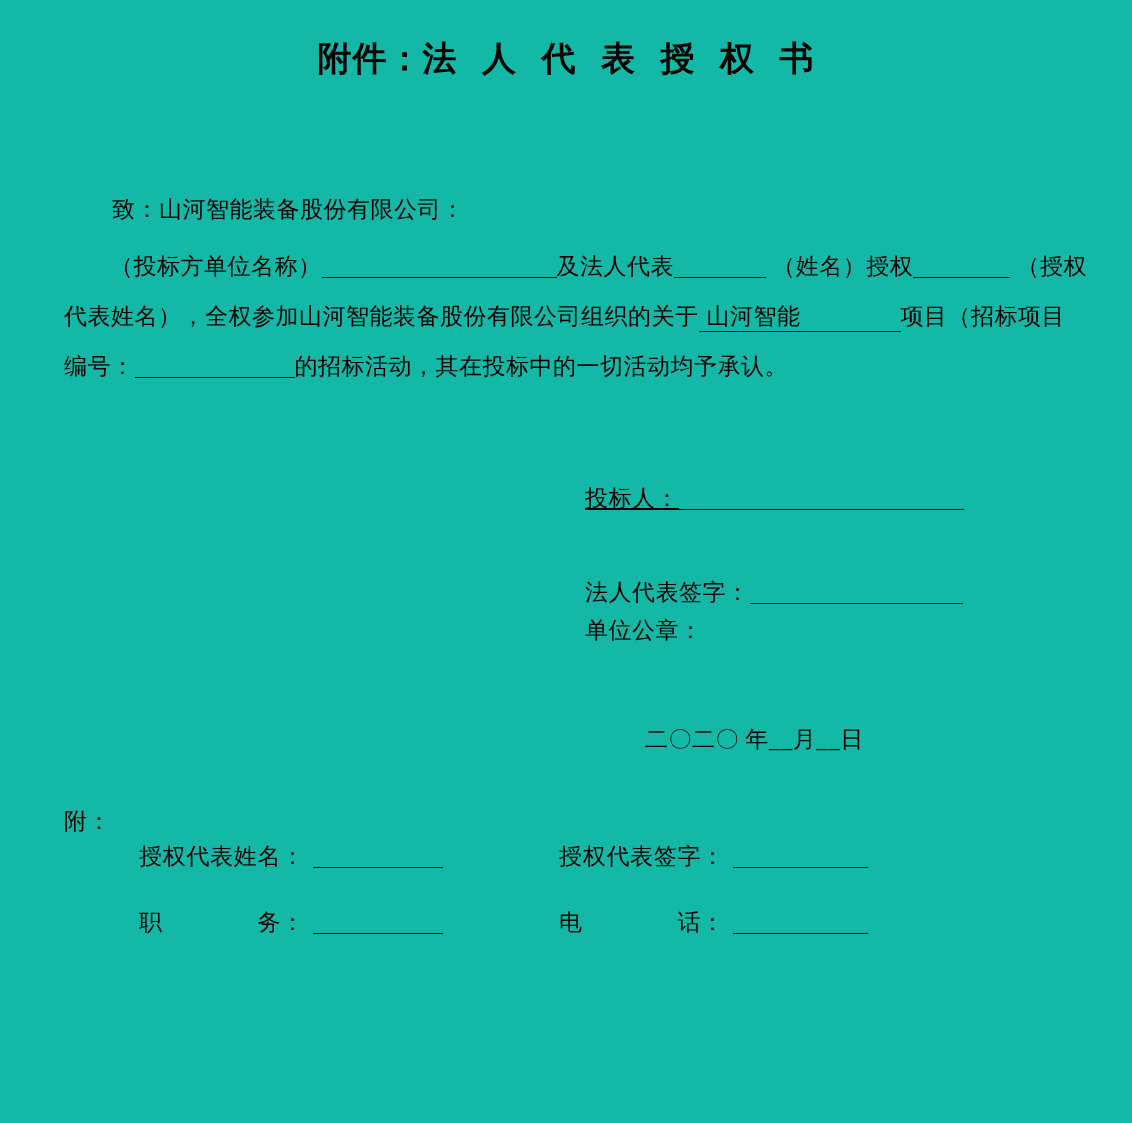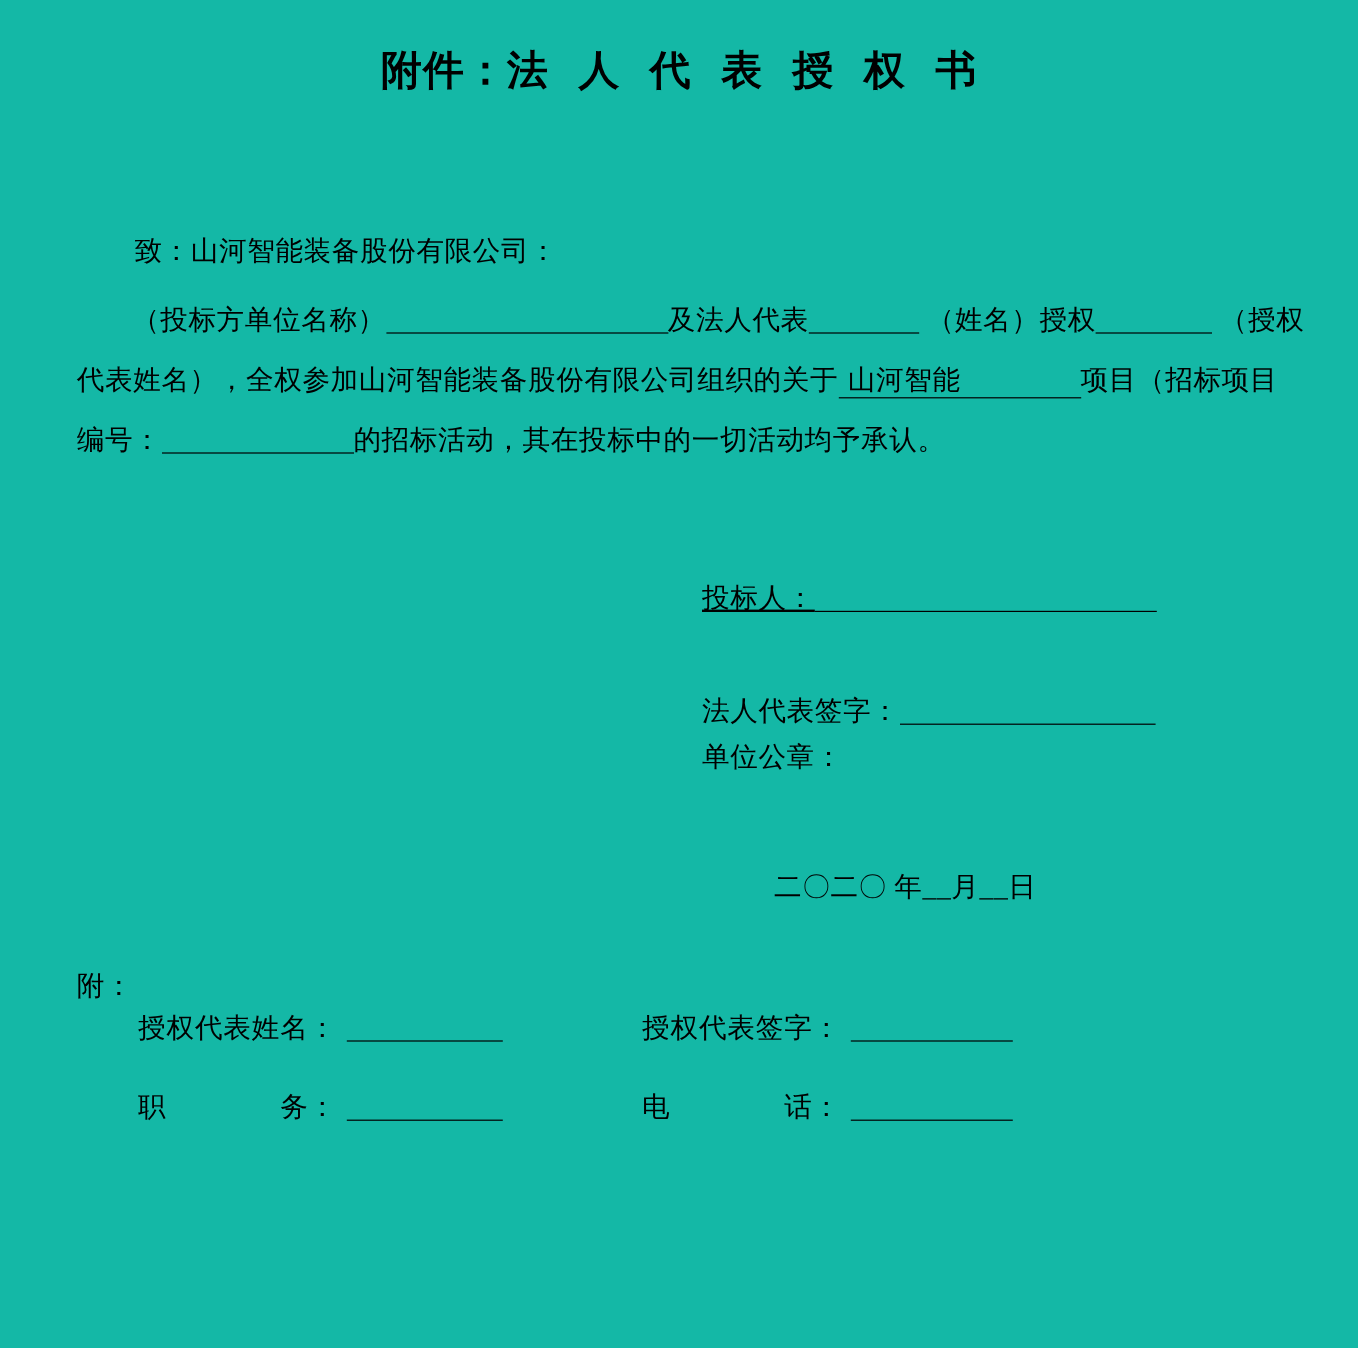--- a/index.html
+++ b/index.html
@@ -113,20 +113,21 @@
     line-height: 30px;
     white-space: nowrap;
   }
   .fcell { display: inline-block; vertical-align: top; }
   .fcell.col1 { width: 420px; }
   .flabel {
     display: inline-block;
     width: 142px;
     text-align: justify;
     text-align-last: justify;
+    margin-left: 24px;
   }
   .fblank-gap { margin-left: 8px; }
 
   
   .footer-note {
     position: absolute;
     top: 1061px;
     left: 140px;
     white-space: nowrap;
     text-decoration: underline;

